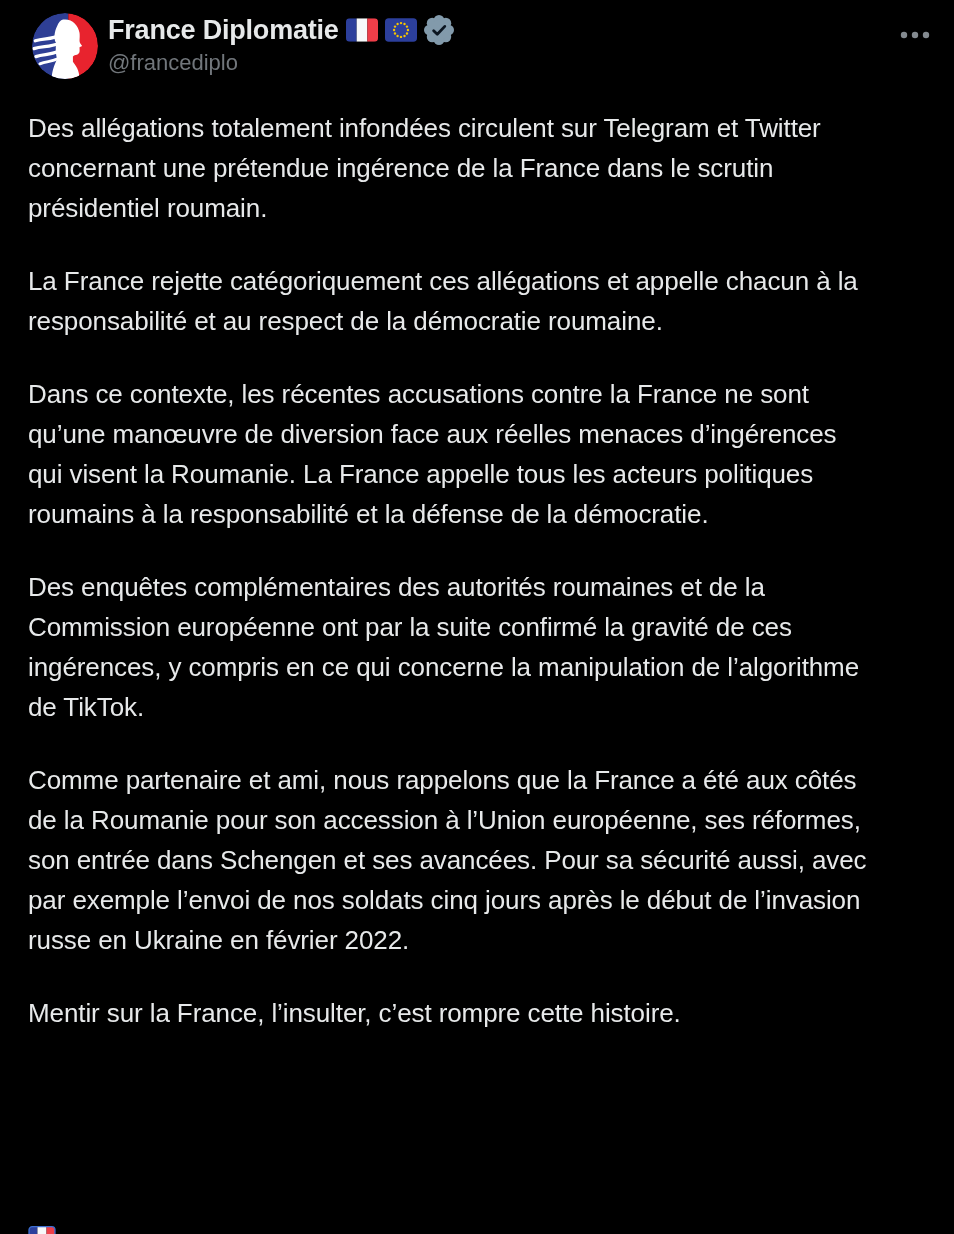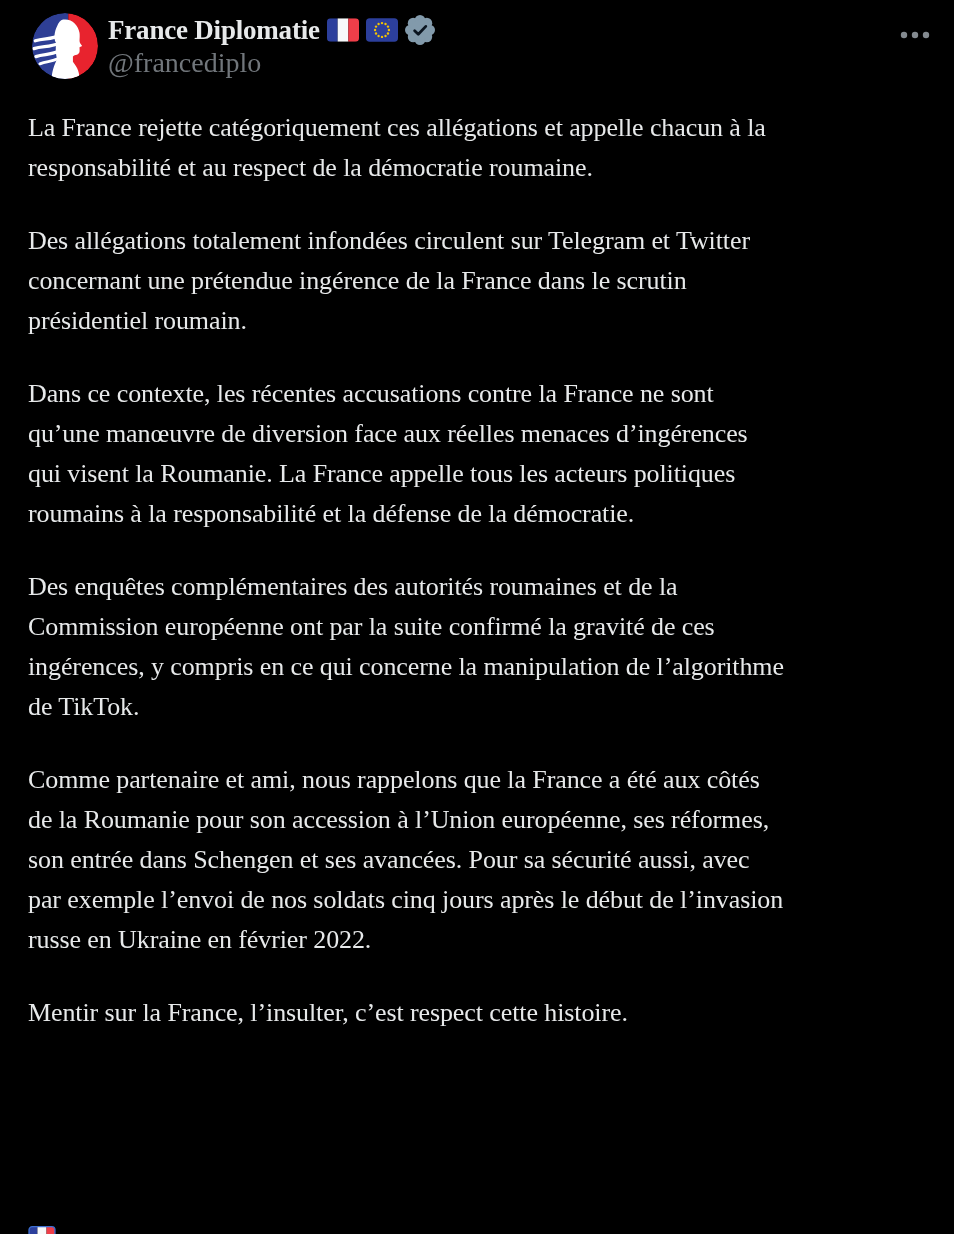--- a/index.html
+++ b/index.html
@@ -9,21 +9,20 @@
     height: 1234px;
     background: #000000;
     overflow: hidden;
     font-family: "Liberation Sans", "DejaVu Sans", sans-serif;
   }
   .tweet {
     position: relative;
     width: 954px;
     height: 1234px;
     background: #000000;
-    font-family: Liberation Serif, serif;
   }
   .tweet-header {
     display: flex;
     align-items: flex-start;
     padding: 13px 24px 0 32px;
   }
   .avatar {
     width: 66px;
     height: 66px;
     border-radius: 50%;
@@ -45,21 +44,21 @@
     font-size: 27px;
     font-weight: 700;
     letter-spacing: -0.2px;
     cursor: pointer;
     line-height: 32px;
   }
   .flag-icon { display: inline-flex; }
   .badge-icon { display: inline-flex; }
   .author-handle {
     color: #71767b;
-    font-size: 28px;
+    font-size: 22px;
     line-height: 30px;
     margin-top: 2px;
     cursor: pointer;
   }
   .more-button {
     margin-left: auto;
     padding-top: 12px;
     cursor: pointer;
   }
   .tweet-body {
@@ -168,39 +167,39 @@
     <div class="more-button">
       <svg width="30" height="8" viewBox="0 0 30 8">
         <circle cx="4" cy="4" r="3.2" fill="#848a90"></circle>
         <circle cx="15" cy="4" r="3.2" fill="#848a90"></circle>
         <circle cx="26" cy="4" r="3.2" fill="#848a90"></circle>
       </svg>
     </div>
   </div>
 
   <div class="tweet-body">
-    <p class="tweet-paragraph">La France rejette catégoriquement ces allégations et appelle chacun à la
-responsabilité et au respect de la démocratie roumaine.</p>
     <p class="tweet-paragraph">Des allégations totalement infondées circulent sur Telegram et Twitter
 concernant une prétendue ingérence de la France dans le scrutin
 présidentiel roumain.</p>
+    <p class="tweet-paragraph">La France rejette catégoriquement ces allégations et appelle chacun à la
+responsabilité et au respect de la démocratie roumaine.</p>
     <p class="tweet-paragraph">Dans ce contexte, les récentes accusations contre la France ne sont
 qu’une manœuvre de diversion face aux réelles menaces d’ingérences
 qui visent la Roumanie. La France appelle tous les acteurs politiques
 roumains à la responsabilité et la défense de la démocratie.</p>
     <p class="tweet-paragraph">Des enquêtes complémentaires des autorités roumaines et de la
 Commission européenne ont par la suite confirmé la gravité de ces
 ingérences, y compris en ce qui concerne la manipulation de l’algorithme
 de TikTok.</p>
     <p class="tweet-paragraph">Comme partenaire et ami, nous rappelons que la France a été aux côtés
 de la Roumanie pour son accession à l’Union européenne, ses réformes,
 son entrée dans Schengen et ses avancées. Pour sa sécurité aussi, avec
 par exemple l’envoi de nos soldats cinq jours après le début de l’invasion
 russe en Ukraine en février 2022.</p>
-    <p class="tweet-paragraph">Mentir sur la France, l’insulter, c’est respect cette histoire.</p>
+    <p class="tweet-paragraph">Mentir sur la France, l’insulter, c’est rompre cette histoire.</p>
   </div>
 
   <div class="cutoff-flag">
     <svg width="28" height="20" viewBox="0 0 30 22">
       <defs>
           <clipPath id="frclip2">
             <rect x="0.75" y="0.75" width="28.5" height="20.5" rx="3.5"></rect>
           </clipPath>
         </defs>
       <g clip-path="url(#frclip2)">

